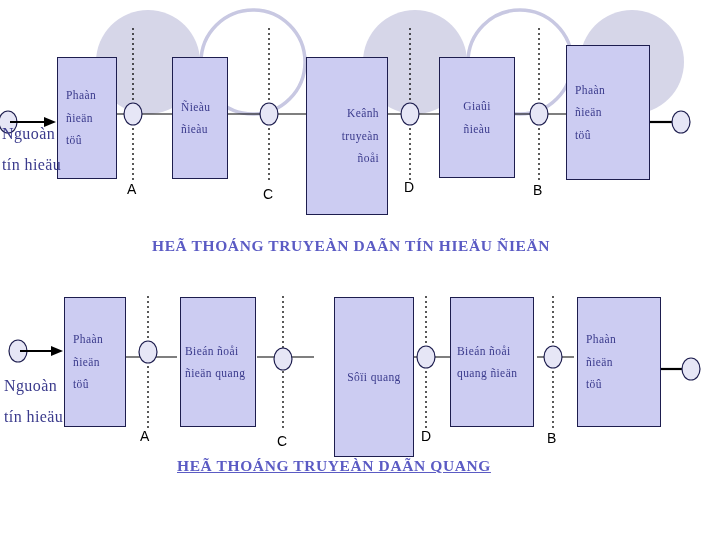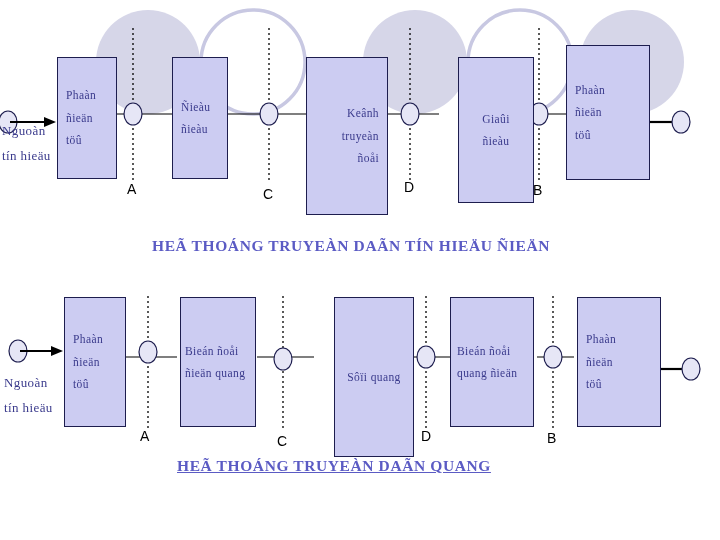--- a/index.html
+++ b/index.html
@@ -34,21 +34,21 @@
     flex-direction:column;
     justify-content:center;
   }
   .box .ln{white-space:nowrap;}
   .box.center .ln{text-align:center;}
 
   
   .src-label{
     position:absolute;z-index:3;
     color:#3a3a8c;
-    font-size:13px;
+    font-size:16px;
     line-height:1.95;
     letter-spacing:0.4px;
     white-space:nowrap;
   }
 
   
   .ref-letter{
     position:absolute;z-index:3;
     color:#000000;
     font-family:"Liberation Sans", sans-serif;
@@ -141,21 +141,21 @@
     <span class="ln">Ñieàu</span>
     <span class="ln">ñieàu</span>
   </div>
 
   <div class="box" style="left:306px;top:57px;width:82px;height:158px;text-align:right;">
     <span class="ln">Keânh</span>
     <span class="ln">truyeàn</span>
     <span class="ln">ñoåi</span>
   </div>
 
-  <div class="box center" style="left:458px;top:57px;width:76px;height:146px;">
+  <div class="box center" style="left:439px;top:57px;width:76px;height:121px;">
     <span class="ln">Giaûi</span>
     <span class="ln">ñieàu</span>
   </div>
 
   <div class="box" style="left:566px;top:45px;width:84px;height:135px;">
     <span class="ln">Phaàn</span>
     <span class="ln">ñieän</span>
     <span class="ln">töû</span>
   </div>
 

